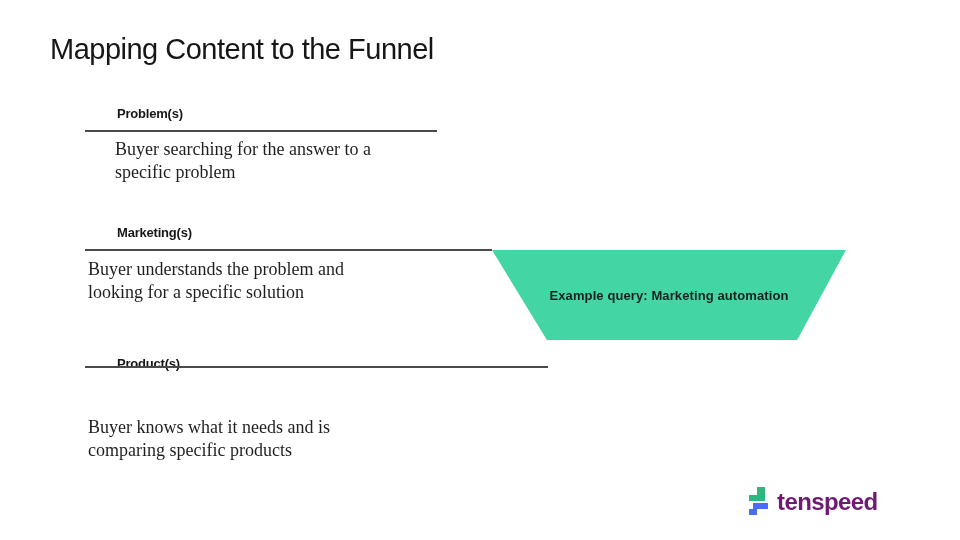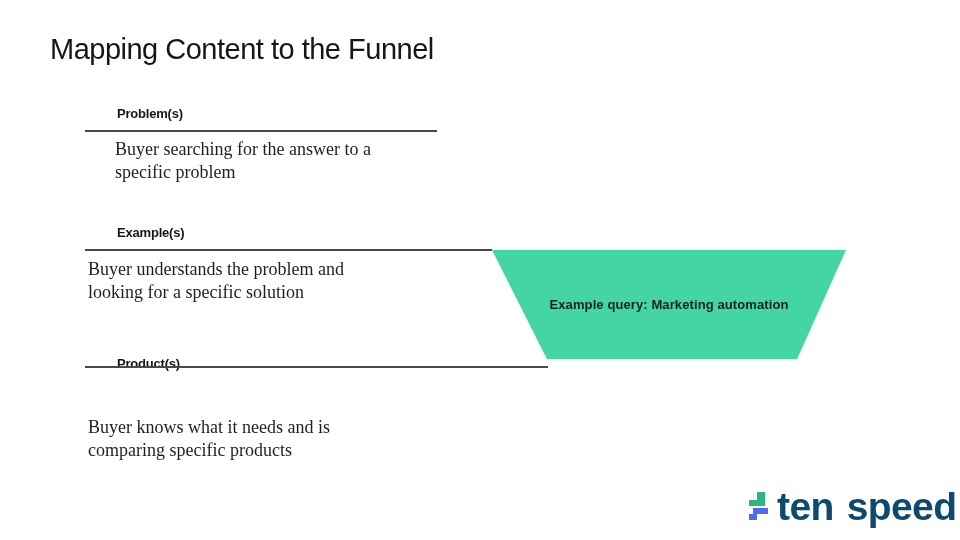--- a/index.html
+++ b/index.html
@@ -46,55 +46,55 @@
 
   .trap {
     position: absolute;
     display: flex; align-items: center; justify-content: center;
   }
   .trap-1 {
     left: 437px; top: 131px; width: 466px; height: 92px;
     clip-path: polygon(0% 0%, 100% 0%, 88.2% 100%, 9.2% 100%);
   }
   .trap-2 {
-    left: 492px; top: 250px; width: 354px; height: 109px;
+    left: 492px; top: 250px; width: 354px; height: 90px;
     clip-path: polygon(0% 0%, 100% 0%, 86.2% 100%, 15.5% 100%);
   }
   .trap-3 {
     left: 548px; top: 367px; width: 245px; height: 93px;
     clip-path: polygon(0% 0%, 100% 0%, 77.1% 100%, 22% 100%);
   }
   .trap-label {
     font-size: 13px; font-weight: 700; color: #15211b;
     text-align: center; letter-spacing: 0.1px;
   }
   .trap-3 .trap-label { max-width: 170px; line-height: 17px; }
 
   .logo {
     position: absolute; left: 749px; top: 487px;
     display: flex; align-items: center; gap: 8px;
   }
   .logo-word {
-    font-size: 39px; font-weight: 700; color: #0c4a6e;
+    font-size: 24px; font-weight: 700; color: #701a75;
     letter-spacing: -0.6px; line-height: 1;
-    display: flex; gap: 13px;
+    display: flex; gap: 0;
   }
 </style>
 </head>
 <body>
 
 <div class="slide">
 
   <div class="slide-title">Mapping Content to the Funnel</div>
 
   <div class="stage-heading sh-1">Problem(s)</div>
   <div class="rule rule-1"></div>
   <div class="stage-desc sd-1">Buyer searching for the answer to a specific problem</div>
 
-  <div class="stage-heading sh-2">Example(s)</div>
+  <div class="stage-heading sh-2">Marketing(s)</div>
   <div class="rule rule-2"></div>
   <div class="stage-desc sd-2">Buyer understands the problem and looking for a specific solution</div>
   <div class="trap trap-2" style="background: rgb(67, 214, 164);">
     <div class="trap-label">Example query: Marketing automation</div>
   </div>
 
   <div class="stage-heading sh-3">Product(s)</div>
   <div class="rule rule-3"></div>
   <div class="stage-desc sd-3">Buyer knows what it needs and is comparing specific products</div>
 

